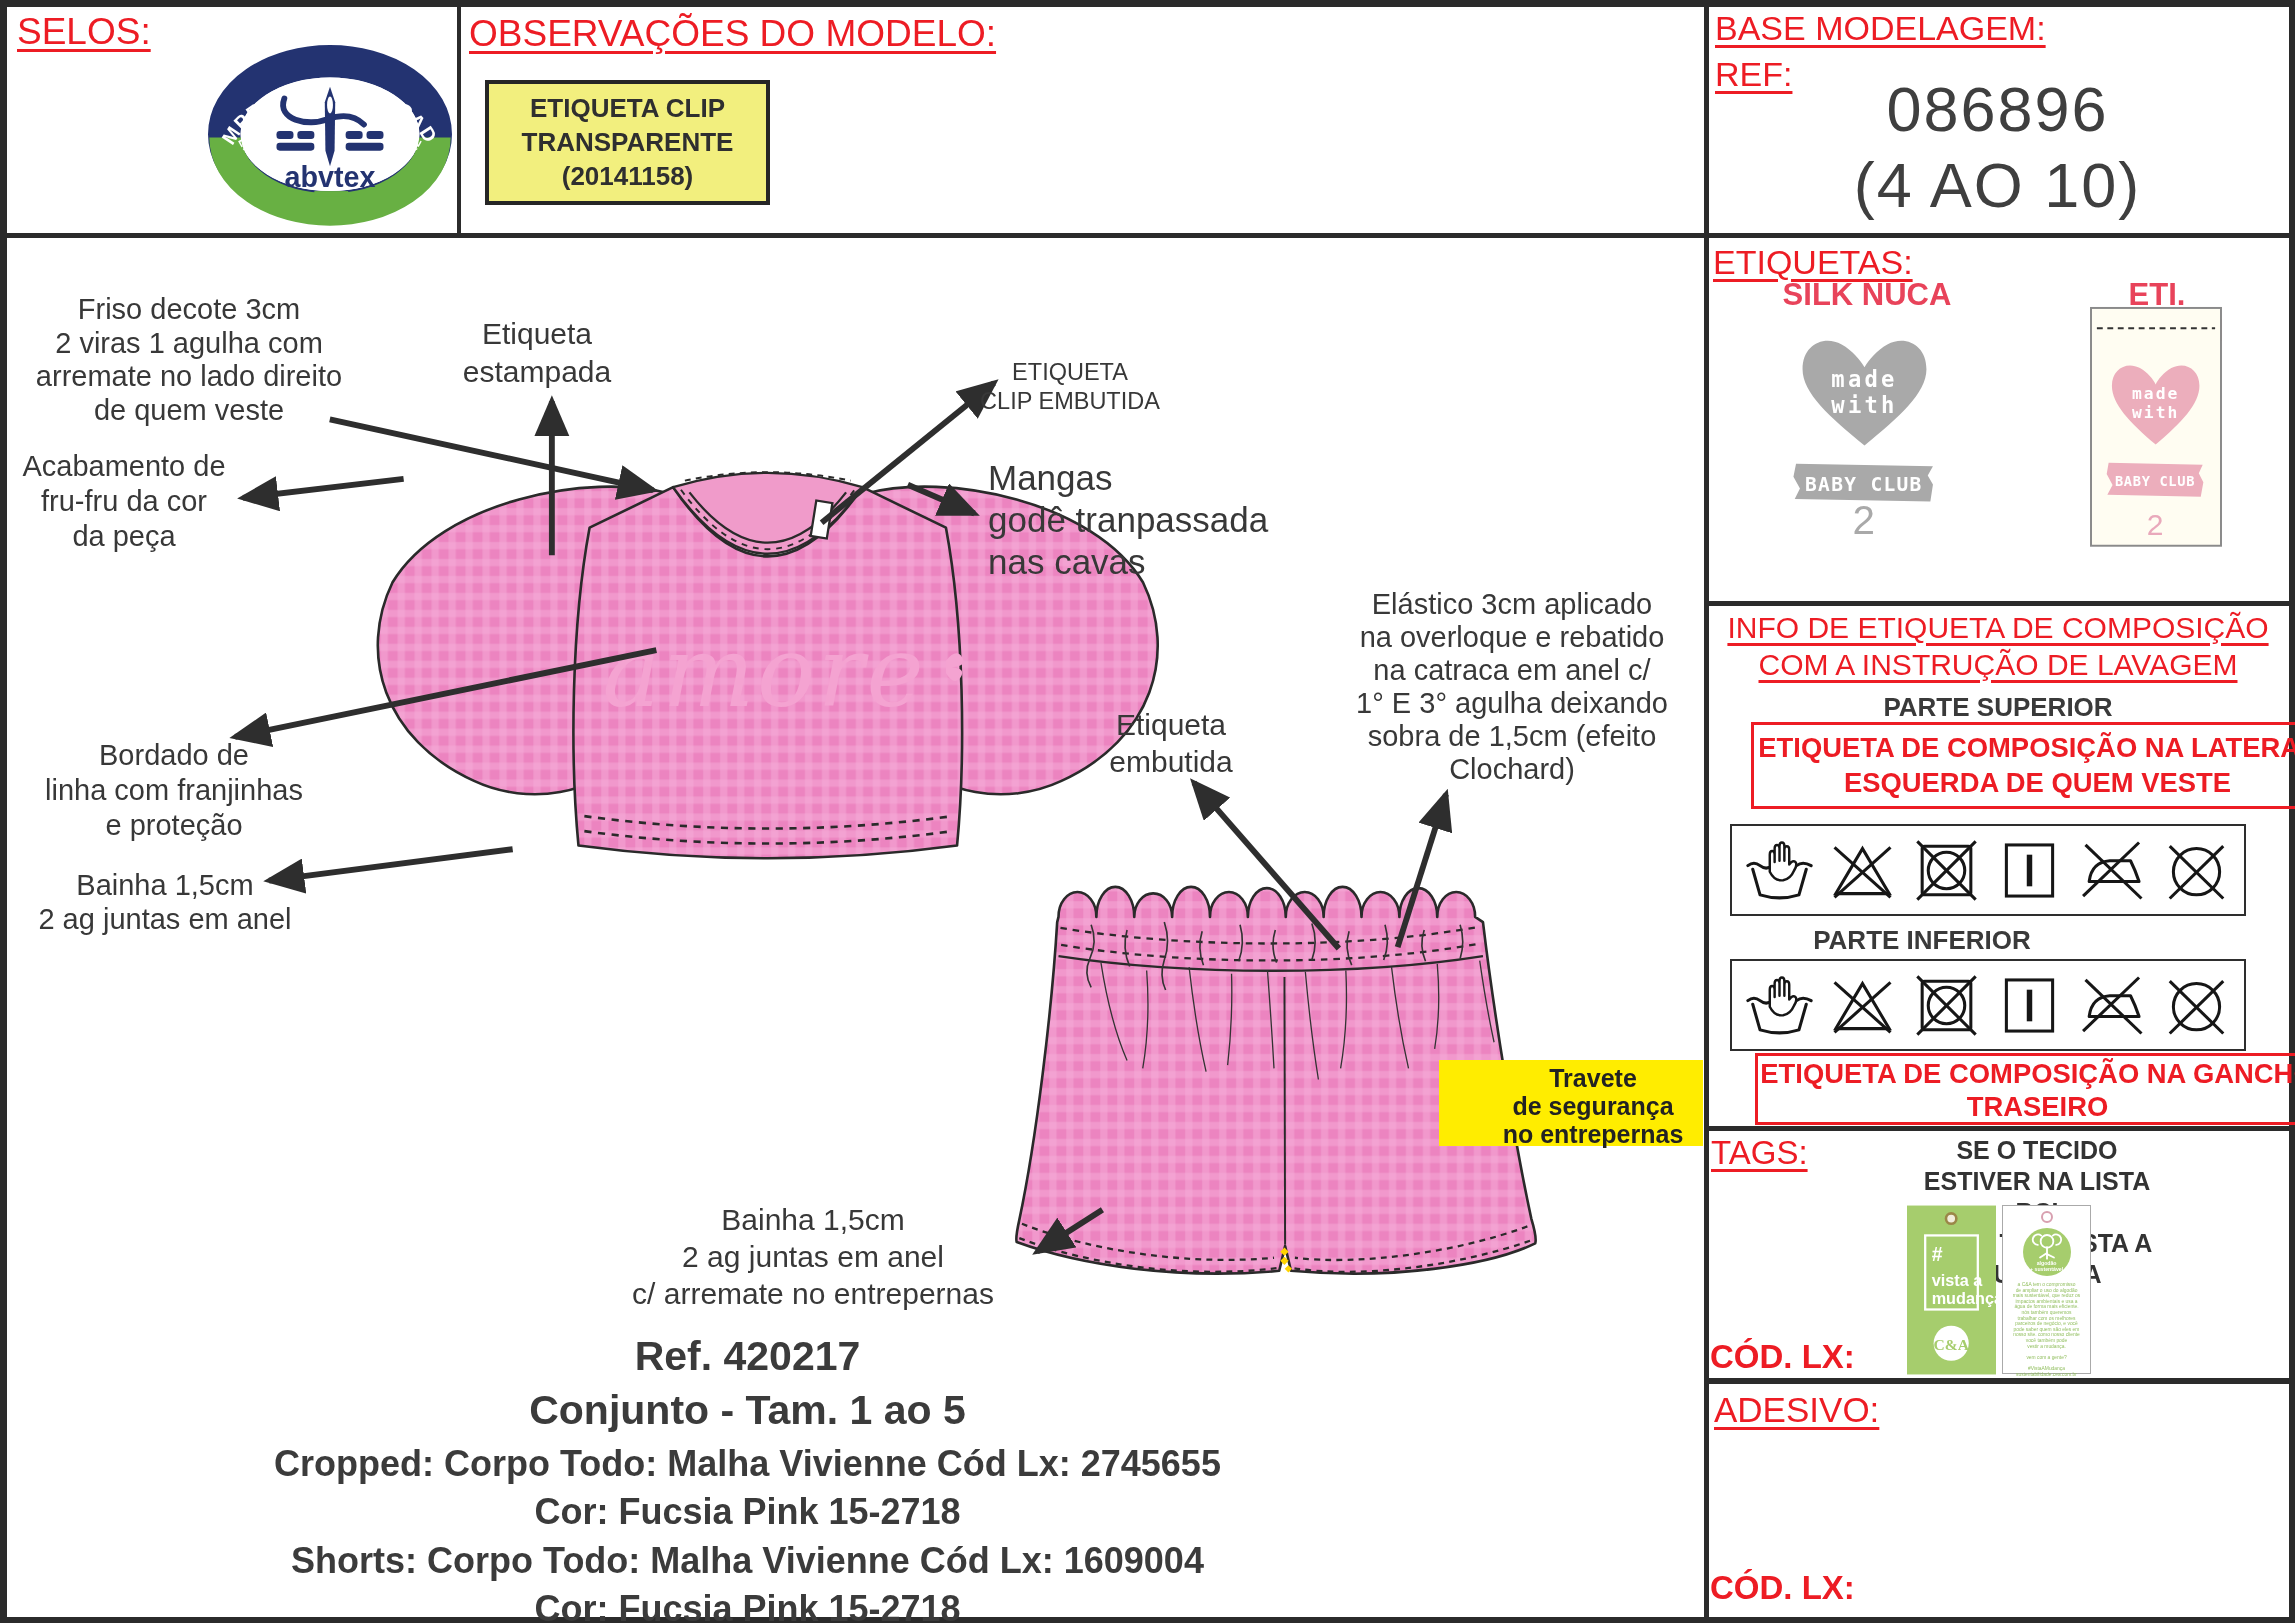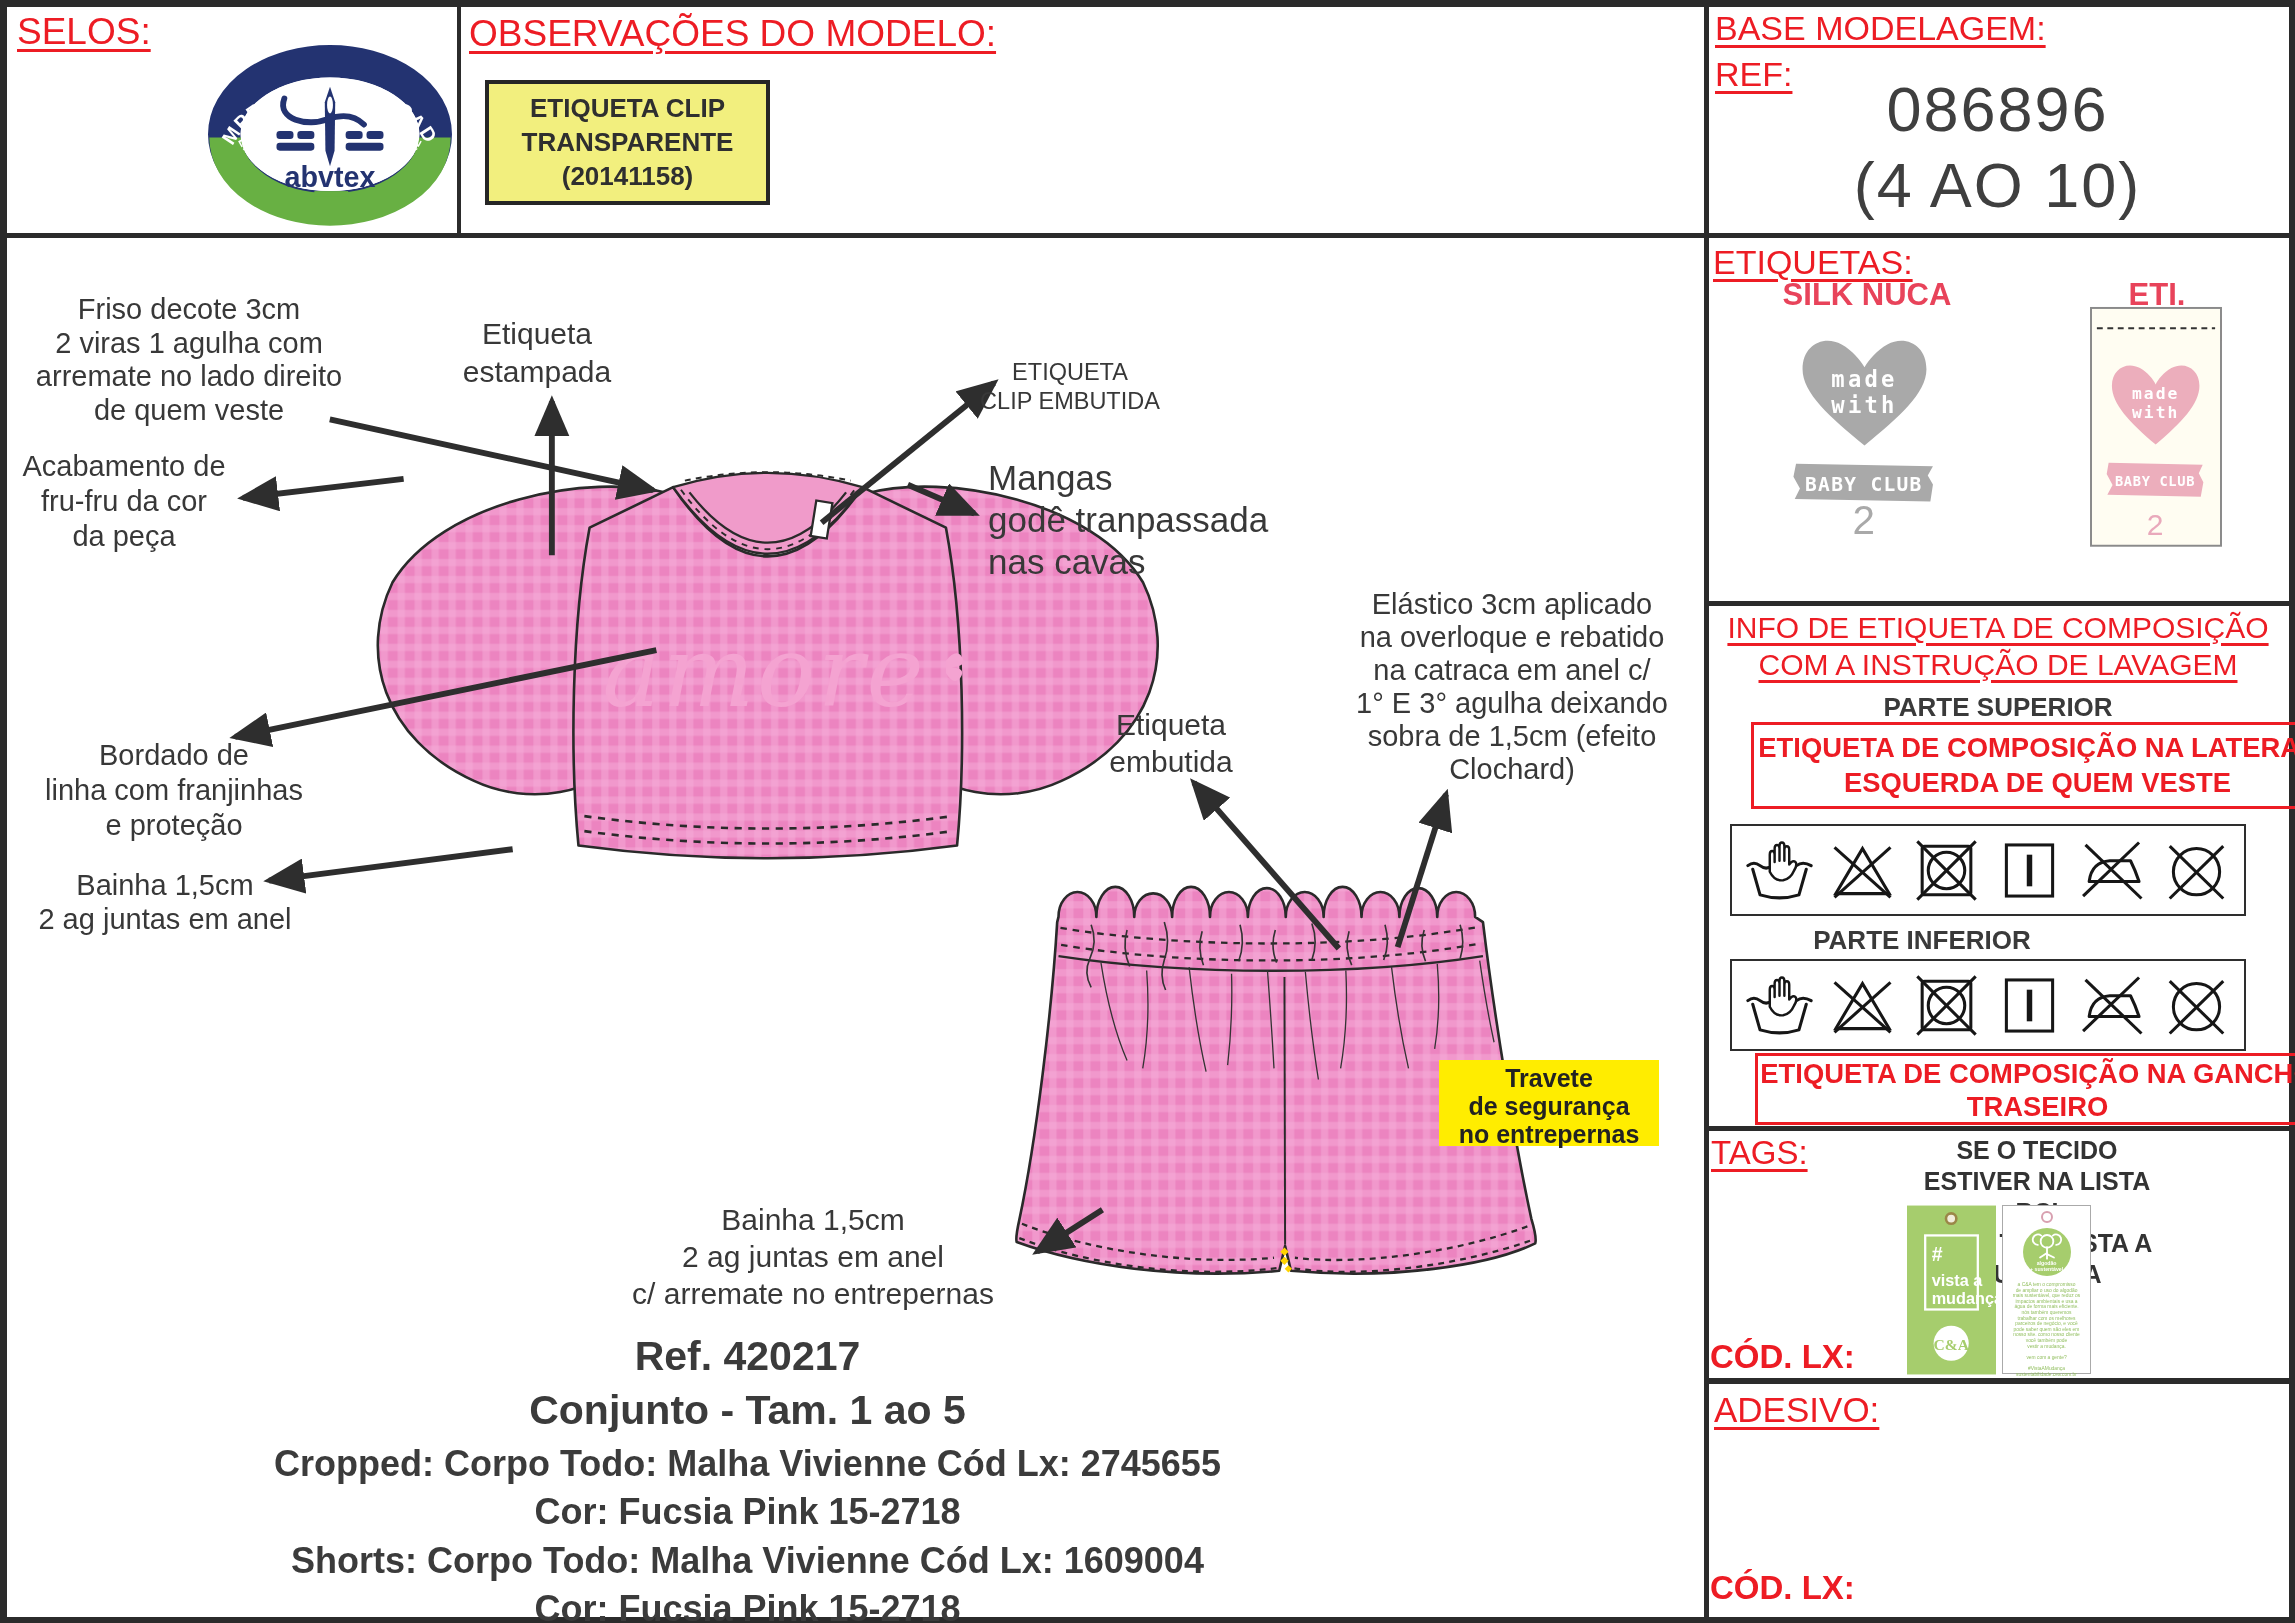--- a/index.html
+++ b/index.html
@@ -245,21 +245,21 @@
 2 ag juntas em anel</div>
   <div class="abs ann pre ctr" style="left:1171px;top:706px;font-size:30px;line-height:37px;">Etiqueta
 embutida</div>
   <div class="abs ann pre ctr" style="left:1512px;top:581px;font-size:29px;line-height:33px;width:392px;margin-top:7px;">Elástico 3cm aplicado
 na overloque e rebatido
 na catraca em anel c/
 1° E 3° agulha deixando
 sobra de 1,5cm (efeito
 Clochard)</div>
   <div class="abs pre" style="left:1439px;top:1060px;width:220px;height:82px;background:#ffed00;color:#222;font-weight:bold;
-              font-size:25px;line-height:28px;text-align:center;padding-top:3.9px;">Travete
+              font-size:25px;line-height:28px;text-align:center;padding-top:3.9px;padding-left:44px;">Travete
 de segurança
 no entrepernas</div>
   <div class="abs ann pre ctr" style="left:813px;top:1201px;font-size:30px;line-height:37px;">Bainha 1,5cm
 2 ag juntas em anel
 c/ arremate no entrepernas</div>
 
   <div class="abs" style="left:78px;top:1333px;width:1339px;text-align:center;color:#3b3b3b;font-weight:bold;">
     <div style="font-size:41px;">Ref. 420217</div>
     <div style="font-size:41px;margin-top:6.5px;">Conjunto - Tam. 1 ao 5</div>
     <div style="font-size:36px;margin-top:9.1px;">Cropped: Corpo Todo: Malha Vivienne Cód Lx: 2745655</div>

